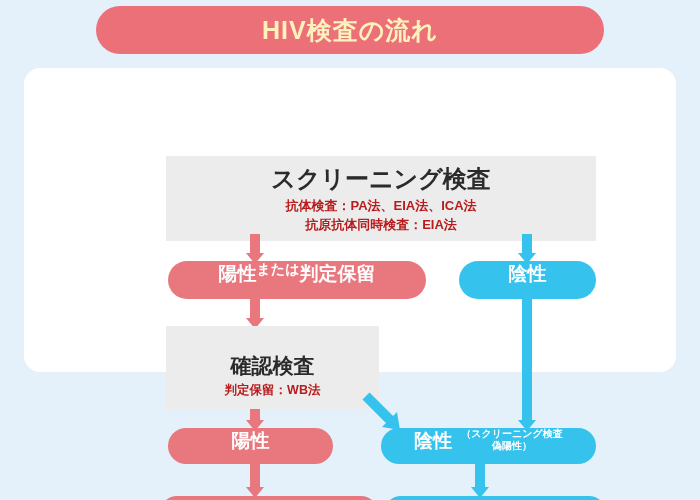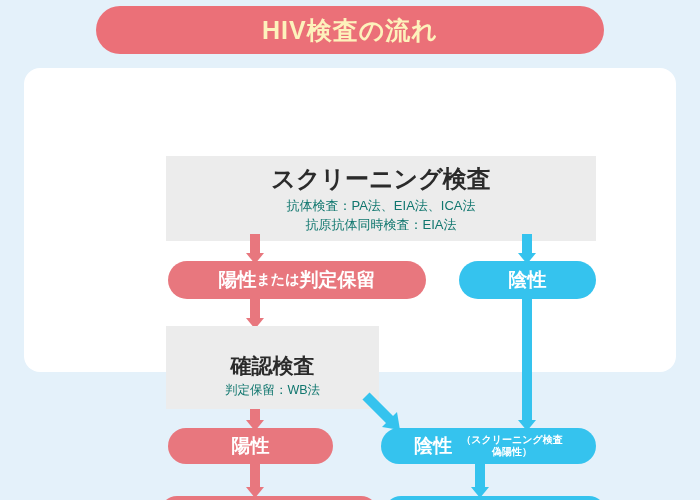--- a/index.html
+++ b/index.html
@@ -57,31 +57,30 @@
     flex-direction: column;
     align-items: center;
     justify-content: center;
   }
   .gray-box .box-title {
     color: #2b2b2b;
     font-weight: bold;
     line-height: 1.1;
   }
   .gray-box .box-sub {
-    color: #0f766e;
-    font-weight: normal;
+    color: #b91c1c;
+    font-weight: bold;
     text-align: center;
     line-height: 1.45;
   }
 
   .pill {
     position: absolute;
     box-sizing: border-box;
     display: flex;
-    align-items: center;
     justify-content: center;
     color: #ffffff;
     font-weight: bold;
   }
   .pill.pink { background: #e8777e; }
   .pill.blue { background: #35c3ee; }
 
   
   .arrow {
     position: absolute;

